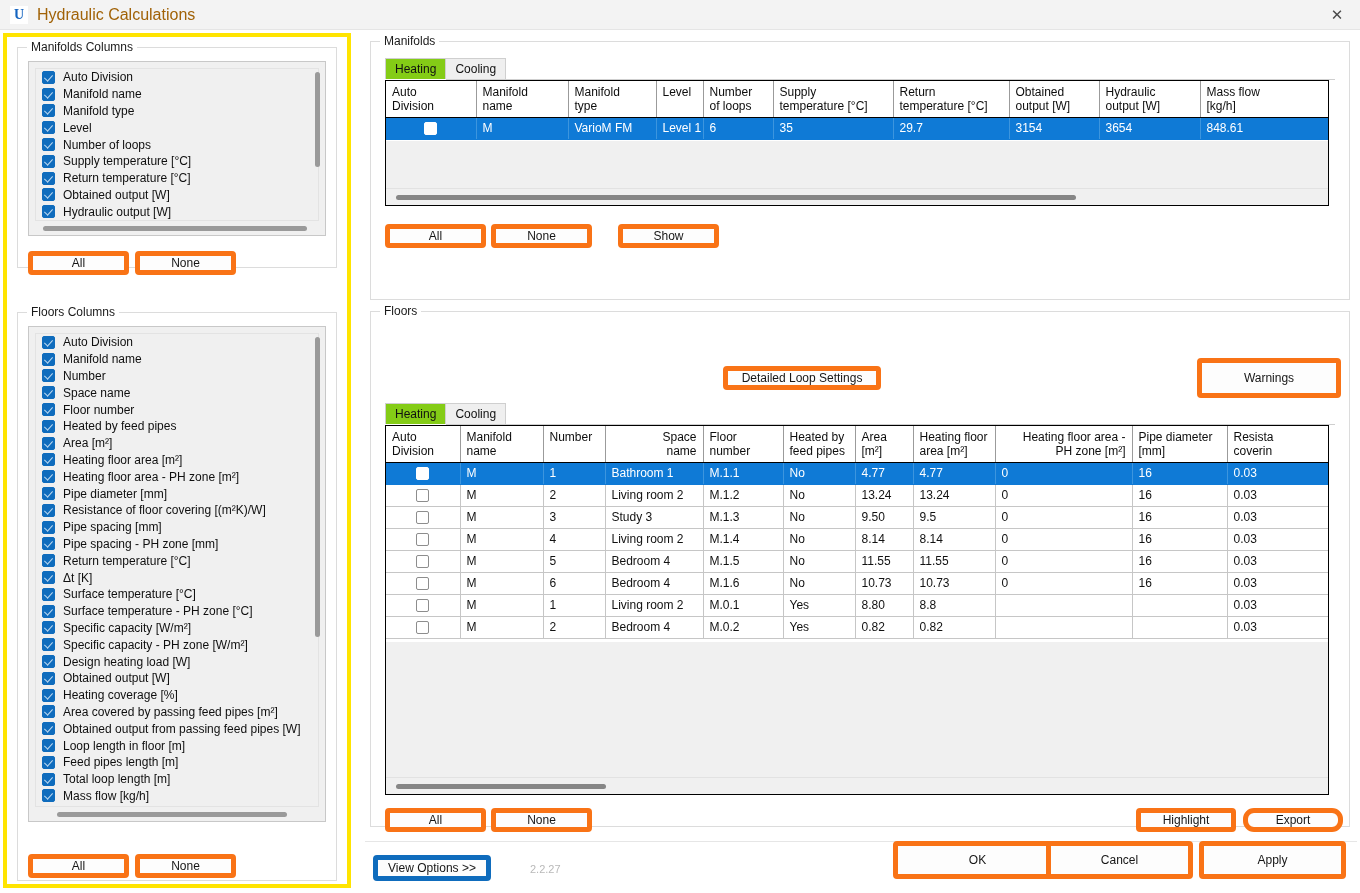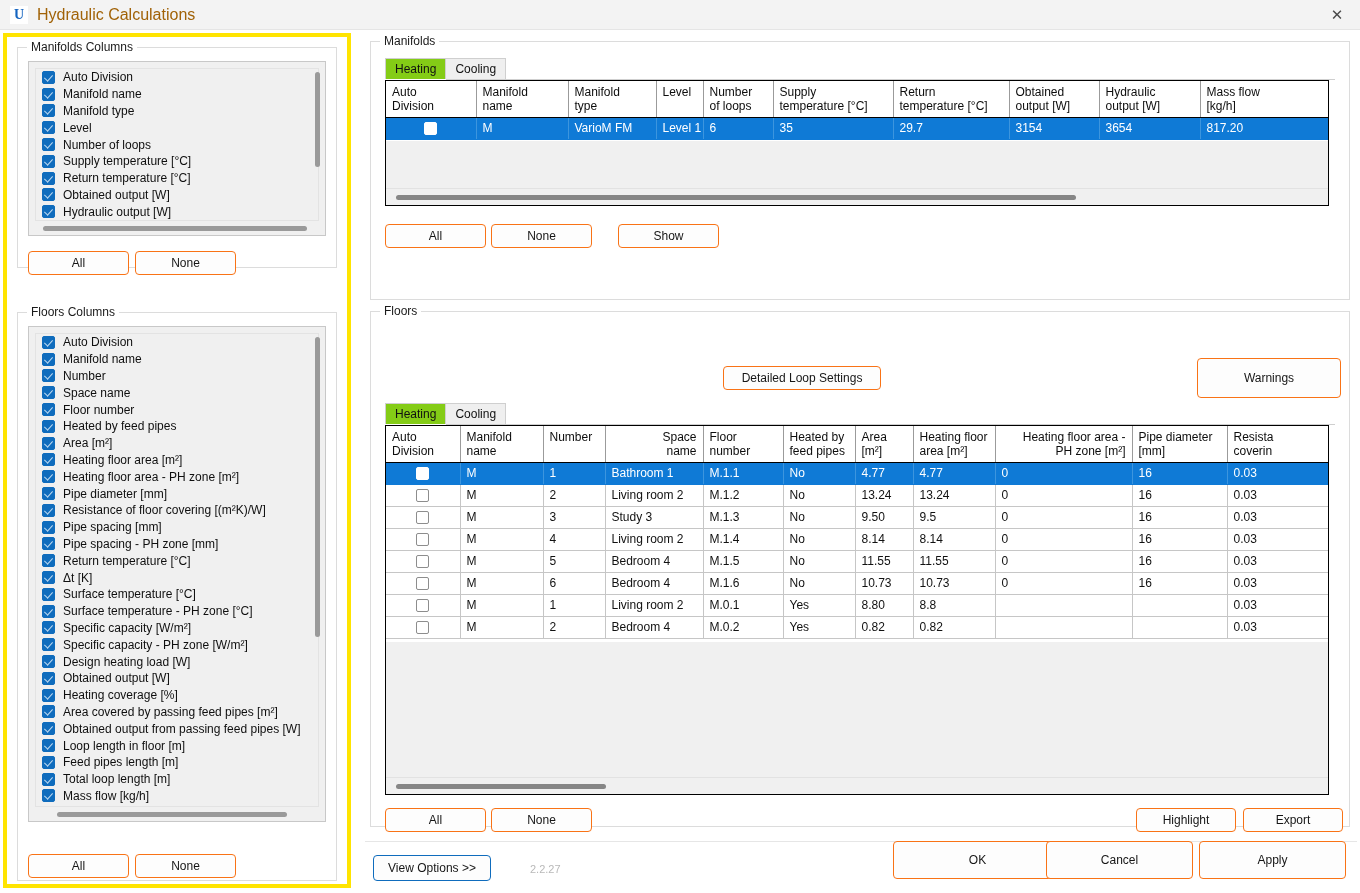--- a/index.html
+++ b/index.html
@@ -110,21 +110,21 @@
     position: absolute; left: 8px; right: 8px;
     height: 10px;
   }
   .hscroll .thumb {
     position: absolute; top: 3px; height: 5px;
     background: #9a9a9a; border-radius: 3px;
   }
 
   .btn {
     background: #fdfdfd;
-    border: 1px solid #f97316;
+    border: 5px solid #f97316;
     border-radius: 4px;
     font-family: "Liberation Sans", sans-serif;
     font-size: 12px;
     color: #161616;
     display: flex; align-items: center; justify-content: center;
     cursor: default;
   }
   .btn.accent {
     border-color: #0f6cbd;
   }
@@ -470,21 +470,21 @@
               <tr class="sel">
                 <td class="ck"><span class="rcb"></span></td>
                 <td>M</td>
                 <td>VarioM FM</td>
                 <td>Level 1</td>
                 <td>6</td>
                 <td>35</td>
                 <td>29.7</td>
                 <td>3154</td>
                 <td>3654</td>
-                <td>817.20</td>
+                <td>848.61</td>
               </tr>
             </tbody>
           </table>
         <div class="gridfill" style="position:absolute; left:0; right:0; top:60px; bottom:17px;"></div>
         <div class="hscroll-grid">
           <div class="thumb" style="width:680px;"></div>
         </div>
       </div>
 
       <div class="btn" style="position:absolute; left:14px; top:182px; width:101px; height:24px;">All</div>
@@ -639,21 +639,21 @@
           </table>
         <div class="gridfill" style="position:absolute; left:0; right:0; top:216px; bottom:17px;"></div>
         <div class="hscroll-grid">
           <div class="thumb" style="width:210px;"></div>
         </div>
       </div>
 
       <div class="btn" style="position:absolute; left:14px; top:496px; width:101px; height:24px;">All</div>
       <div class="btn" style="position:absolute; left:120px; top:496px; width:101px; height:24px;">None</div>
       <div class="btn" style="position:absolute; left:765px; top:496px; width:100px; height:24px;">Highlight</div>
-      <div class="btn" style="position:absolute; left:872px; top:496px; width:100px; height:24px;">Export</div>
+      <div class="btn" style="position:absolute; left:872px; top:496px; width:100px; height:24px;border-radius:11px;">Export</div>
     </div>
 
     <div class="divider" style="left:0px; top:808px; width:992px;"></div>
 
     <div class="btn accent" style="position:absolute; left:8px; top:822px; width:118px; height:26px;">View Options &gt;&gt;</div>
 
     <div class="version" style="left:165px; top:830px;">2.2.27</div>
 
     <div class="btn" style="position:absolute; left:528px; top:808px; width:169px; height:38px;">OK</div>
     <div class="btn" style="position:absolute; left:681px; top:808px; width:147px; height:38px;">Cancel</div>

